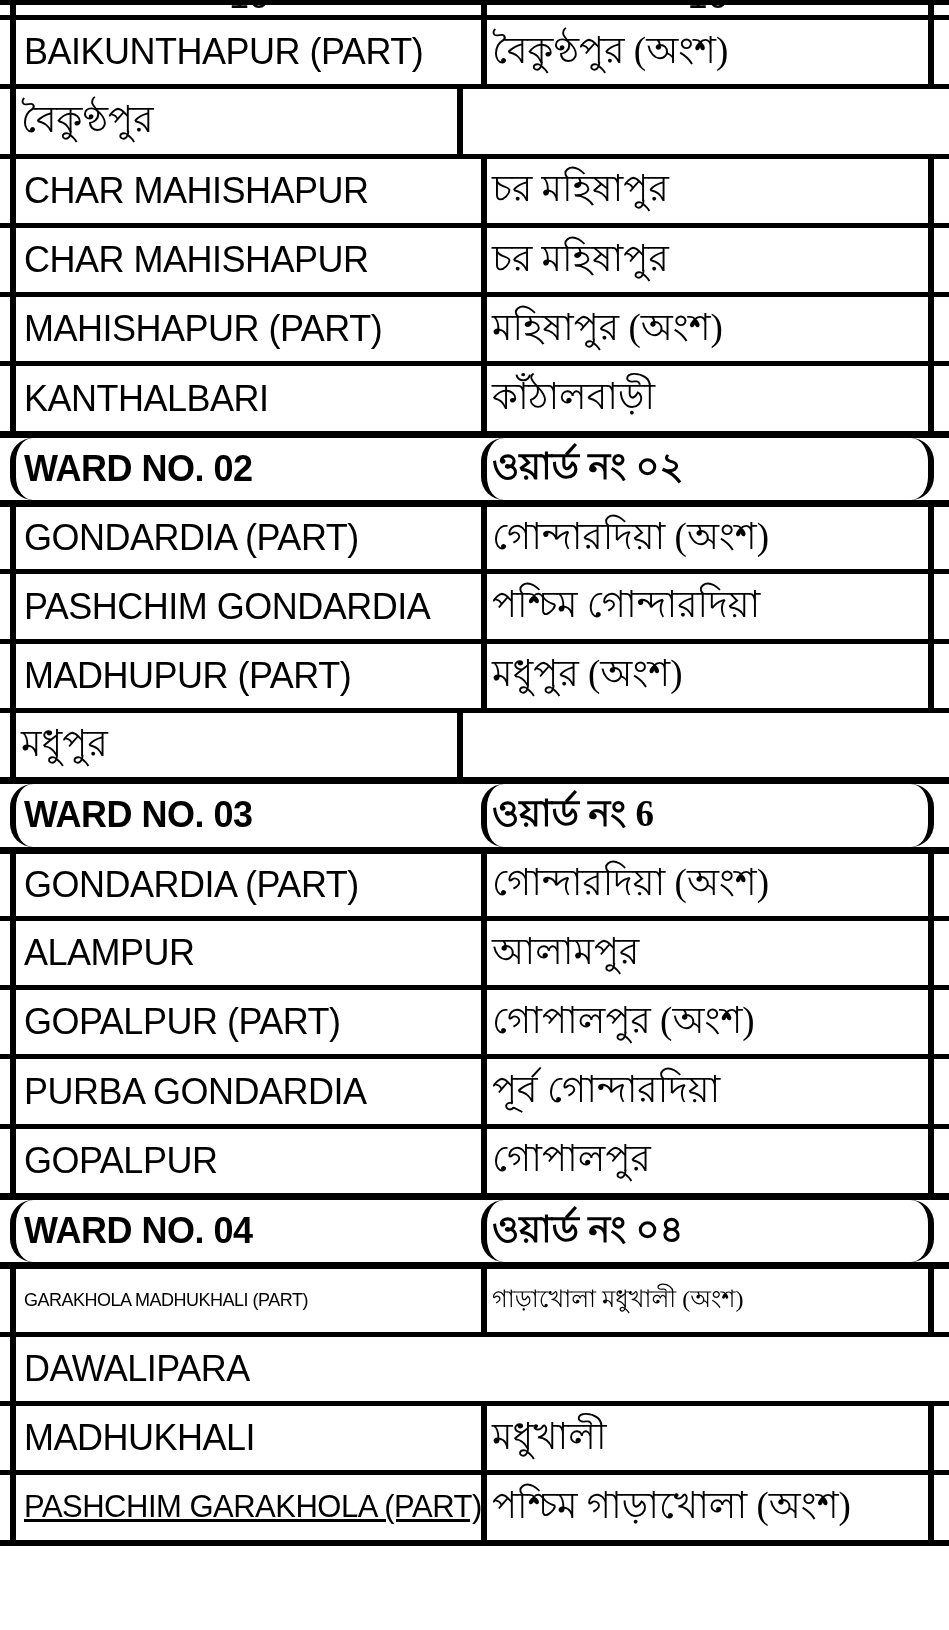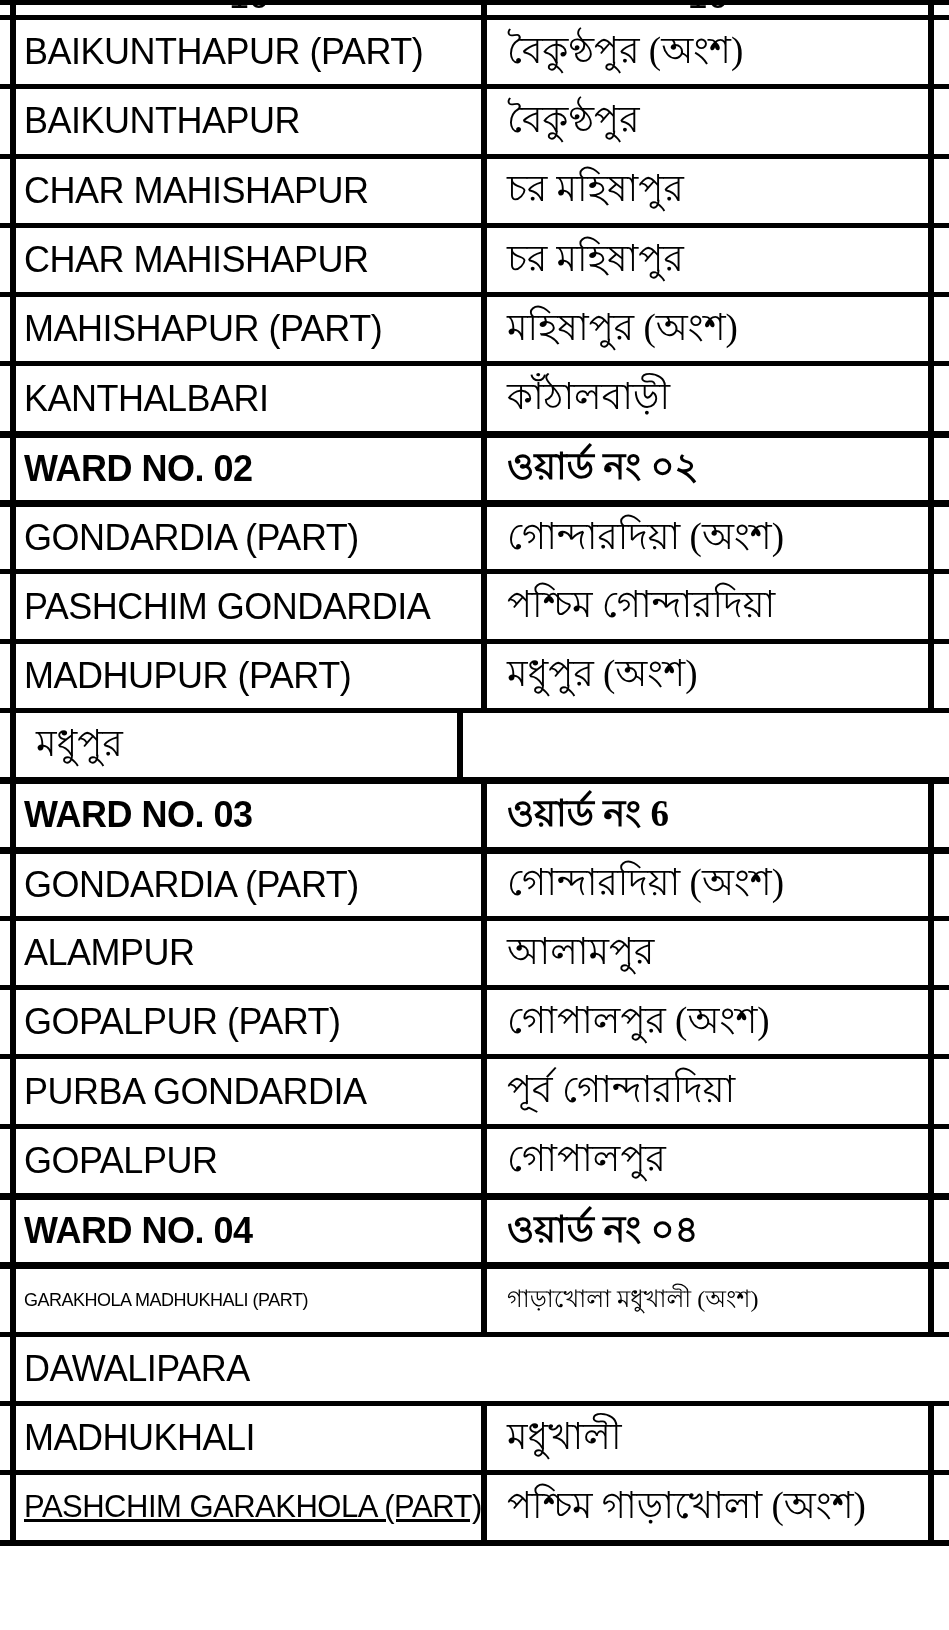--- a/index.html
+++ b/index.html
@@ -42,27 +42,27 @@
     letter-spacing: -0.5px;
     white-space: nowrap;
     overflow: hidden;
   }
   .cell-bn {
     width: 453px;             
     border-left: 6px solid var(--border-color);
     border-right: 6px solid var(--border-color);
     display: flex;
     align-items: center;
-    padding-left: 20px;
+    padding-left: 5px;
     font-size: 37px;
     font-family: "Liberation Serif", serif;
     white-space: nowrap;
     overflow: hidden;
   }
-  .row.ward .cell-en, .row.ward .cell-bn { font-weight: bold; }
+  .row.ward .cell-en, .row.ward .cell-bn { font-weight: bold; border-radius: 23px; }
   .row.small .cell-en { font-size: 18px; }
   .row.small .cell-bn { font-size: 24px; }
   .row.mid   .cell-en { font-size: 31px; text-decoration: underline; }
   
   .clipped-row {
     display: flex;
     height: 15px;
     overflow: hidden;
     position: relative;
   }
@@ -98,21 +98,20 @@
 
   <div>
       <div class="row">
     <div class="gutter-left"></div>
     <div class="cell-en">BAIKUNTHAPUR (PART)</div>
     <div class="cell-bn">বৈকুণ্ঠপুর (অংশ)</div>
     <div class="gutter-right"></div>
   </div>
       <div class="row">
     <div class="gutter-left"></div>
-    <div class="cell-en">BAIKUNTHAPUR</div>
     <div class="cell-bn">বৈকুণ্ঠপুর</div>
     <div class="gutter-right"></div>
   </div>
       <div class="row">
     <div class="gutter-left"></div>
     <div class="cell-en">CHAR MAHISHAPUR</div>
     <div class="cell-bn">চর মহিষাপুর</div>
     <div class="gutter-right"></div>
   </div>
       <div class="row">

